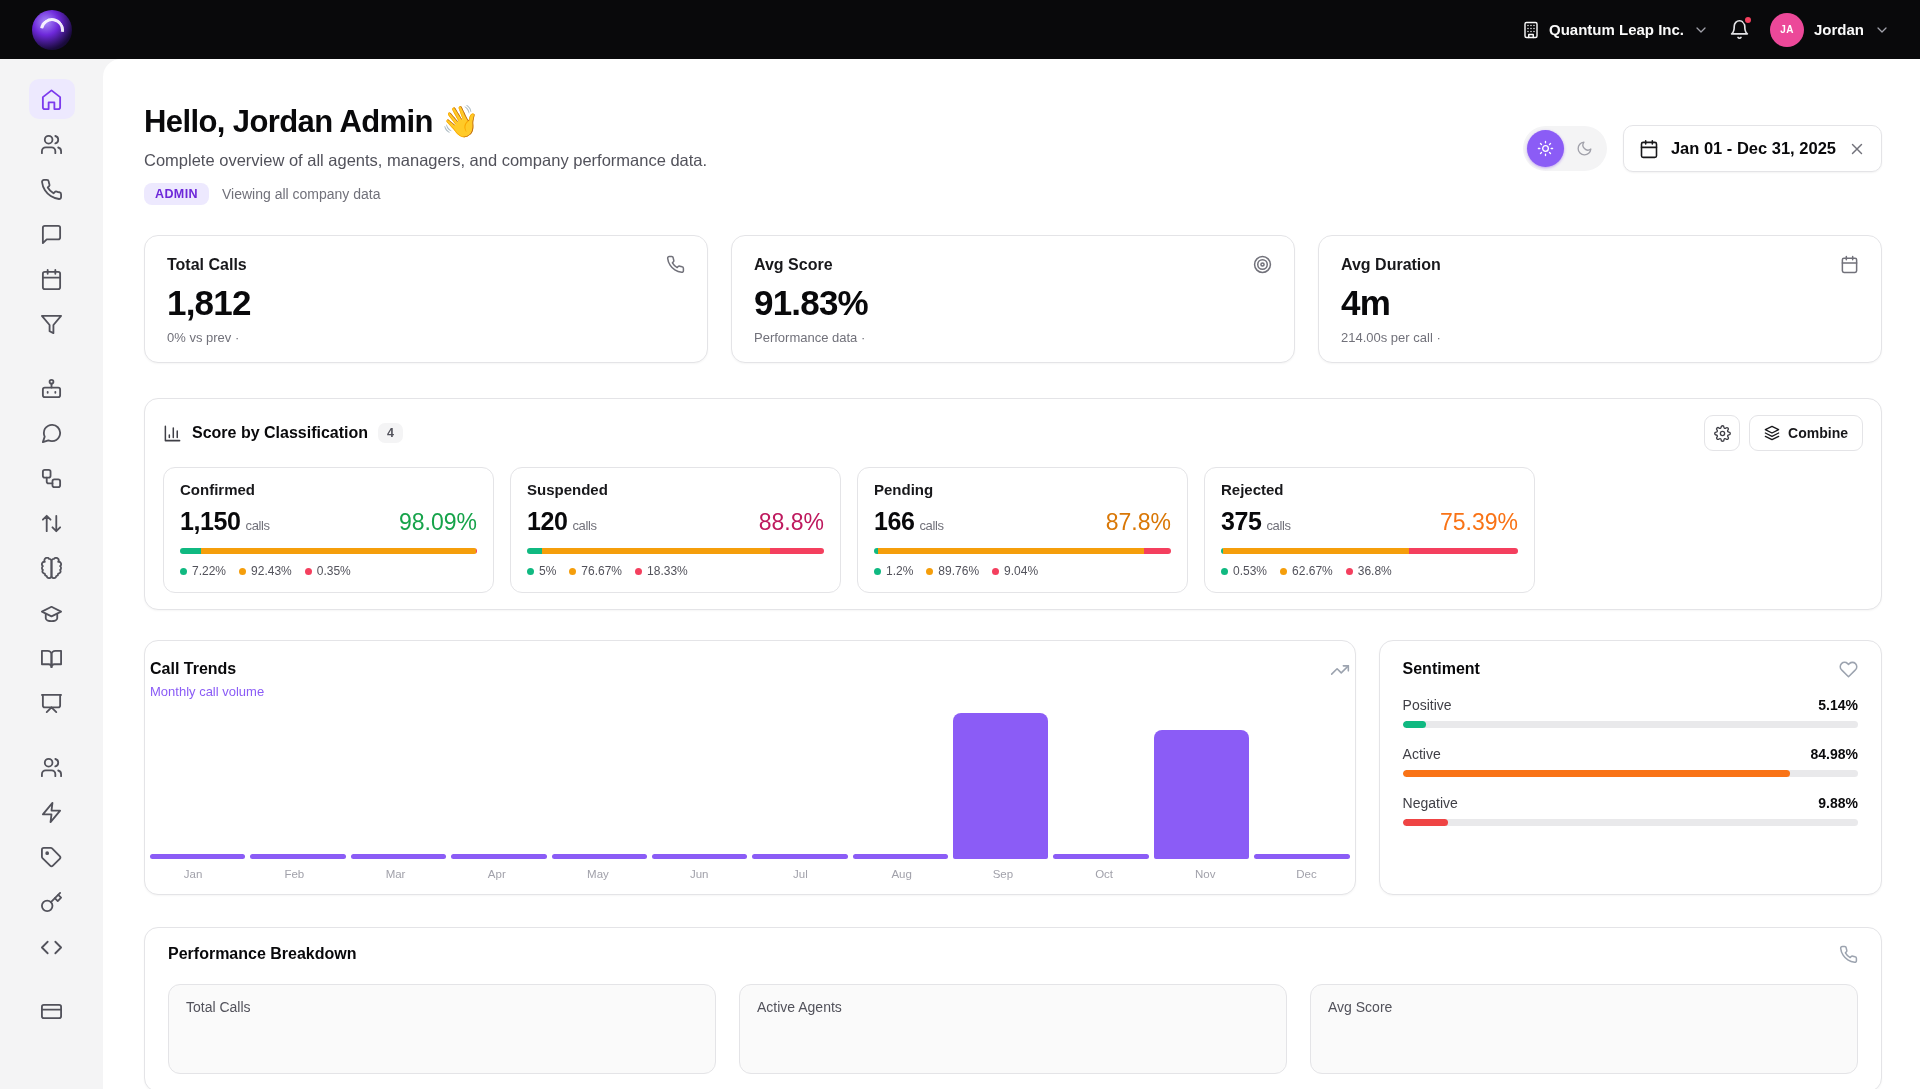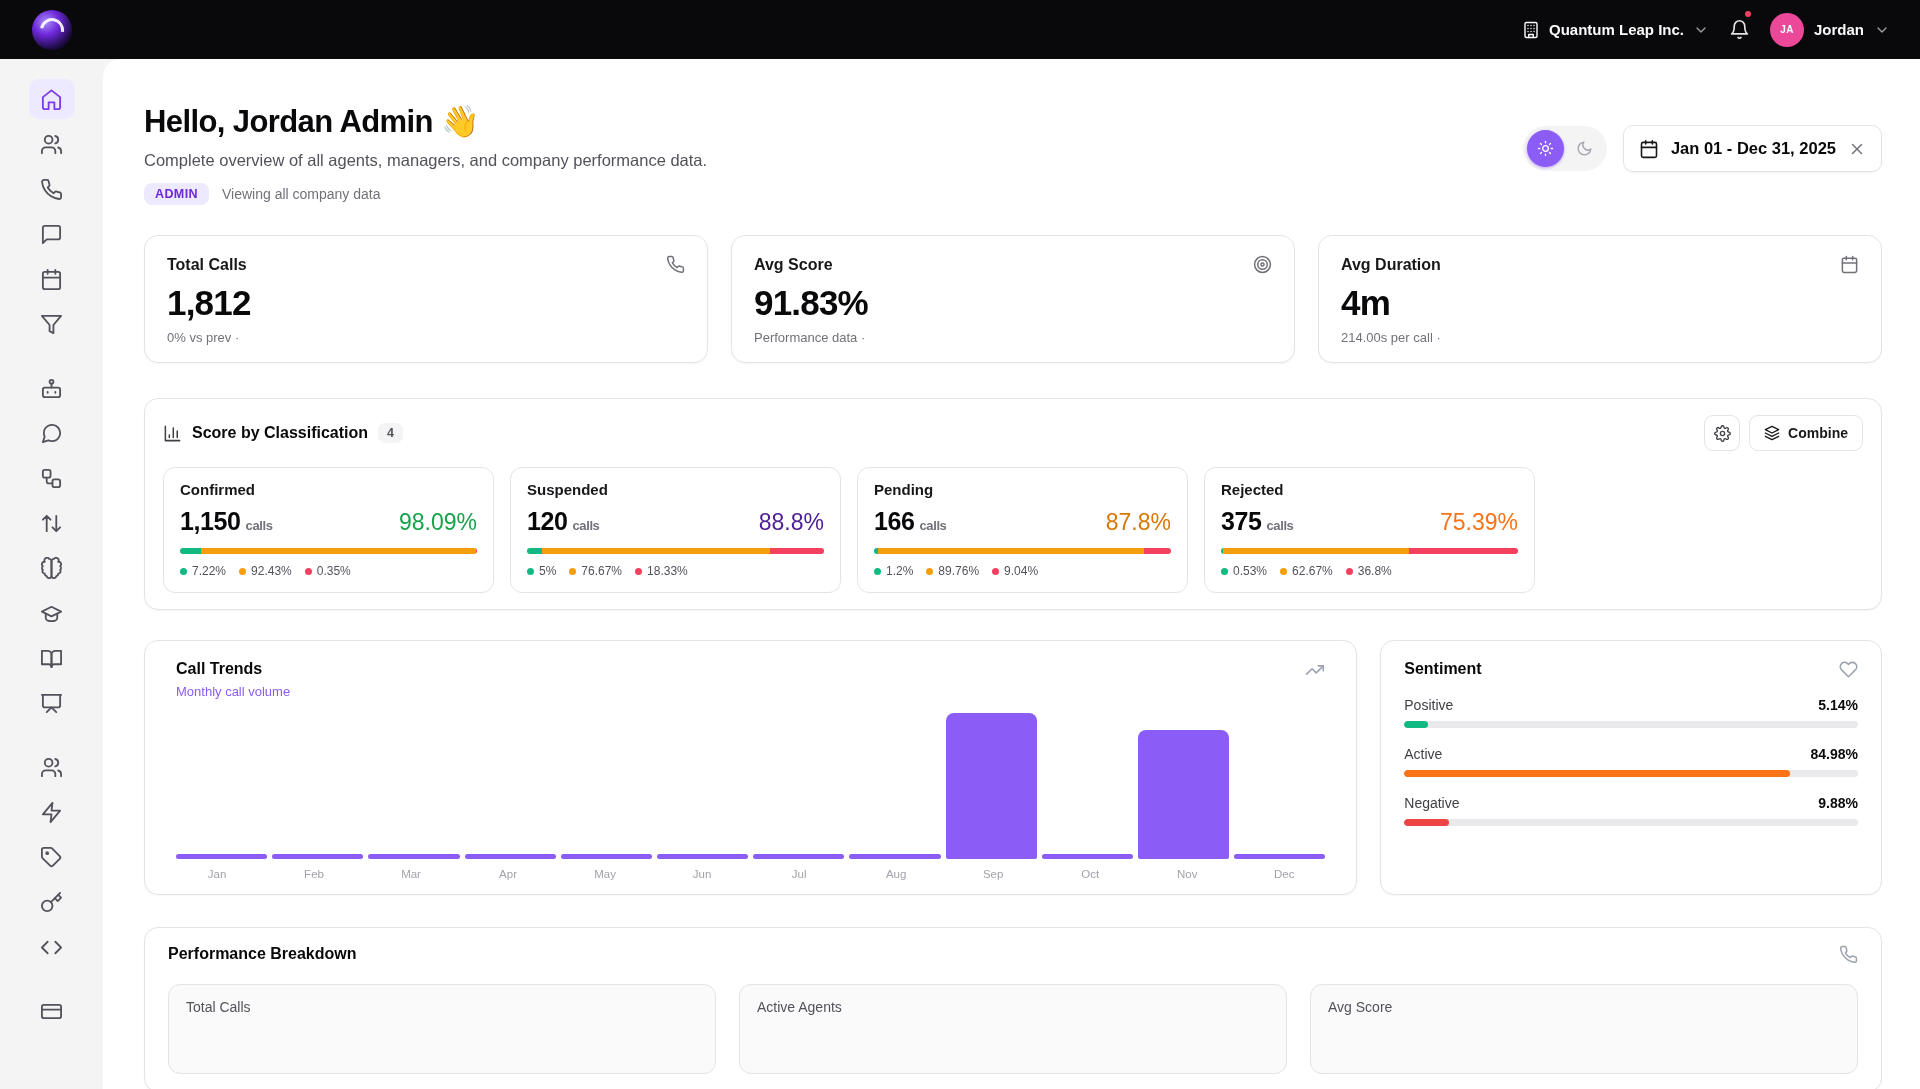--- a/index.html
+++ b/index.html
@@ -9,21 +9,21 @@
   svg{display:block}
 
   
   .topbar{position:absolute;left:0;top:0;right:0;height:59px;background:#09090b;
     display:flex;align-items:center;justify-content:space-between;padding:0 30px 0 32px;z-index:5}
   .logo{width:40px;height:40px;border-radius:50%;position:relative;
     background:radial-gradient(circle at 35% 30%,#a78bfa 0%,#6d28d9 34%,#1b0b3f 72%,#0b0617 100%)}
   .logo::after{content:"";position:absolute;inset:8px;border-radius:50%;
     border:3px solid rgba(255,255,255,.9);border-left-color:transparent;border-bottom-color:transparent;
     transform:rotate(-35deg)}
-  .tb-right{display:flex;gap:20px}
+  .tb-right{display:flex;align-items:center;gap:20px}
   .org-switch{display:flex;align-items:center;gap:9px;color:#fafafa;font-size:15px;font-weight:600}
   .tb-chev{color:#a1a1aa;display:flex}
   .ic{display:flex;align-items:center;justify-content:center}
   .bell-wrap{position:relative;color:#e4e4e7;display:flex}
   .bell-dot{position:absolute;top:-4px;right:-3px;width:10px;height:10px;border-radius:50%;
     background:#f43f5e;border:2px solid #09090b}
   .user-chip{display:flex;align-items:center;gap:10px;color:#fafafa;font-size:15px;font-weight:600}
   .avatar{width:34px;height:34px;border-radius:50%;background:#ec4899;color:#fff;font-size:10px;
     font-weight:700;display:flex;align-items:center;justify-content:center;letter-spacing:.3px}
 
@@ -80,31 +80,31 @@
   .class-actions{display:flex;gap:9px}
   .icon-btn{width:36px;height:36px;border:1px solid #e4e4e7;border-radius:9px;background:#fff;
     display:flex;align-items:center;justify-content:center;color:#3f3f46}
   .combine-btn{display:flex;align-items:center;gap:8px;height:36px;padding:0 14px;border:1px solid #e4e4e7;
     border-radius:9px;background:#fff;font-size:14px;font-weight:600;color:#18181b;font-family:inherit}
   .class-cards{margin-top:16px;display:flex;gap:16px}
   .class-card{width:331px;border:1px solid #e4e4e7;border-radius:12px;padding:13px 16px 14px;background:#fff}
   .cc-label{font-size:15px;font-weight:600;color:#18181b}
   .cc-row{margin-top:9px;display:flex;justify-content:space-between;align-items:baseline}
   .cc-calls{font-size:25px;font-weight:700;letter-spacing:-.4px}
-  .cc-calls small{font-size:13px;color:#71717a;font-weight:700;margin-left:5px}
+  .cc-calls small{font-size:13px;color:#71717a;font-weight:400;margin-left:5px}
   .cc-score{font-size:23px;font-weight:400}
   .cc-bar{margin-top:12px;height:6px;border-radius:3px;overflow:hidden;display:flex;background:#f4f4f5}
   .cc-bar span{height:100%}
   .cc-legend{margin-top:10px;display:flex;gap:13px;align-items:center}
   .cc-leg{display:flex;align-items:center;gap:5px;font-size:12px;color:#52525b}
   .dot{width:7px;height:7px;border-radius:50%;flex:none}
 
   .charts-row{margin-top:30px;display:flex;gap:23px;align-items:stretch}
   .trends-card{width:1371px;border:1px solid #e4e4e7;border-radius:14px;background:#fff;
-    padding:19px 31px 14px;box-shadow:0 1px 2px rgba(0,0,0,.04)}
+    padding:19px 5px 14px;box-shadow:0 1px 2px rgba(0,0,0,.04)}
   .card-head{display:flex;justify-content:space-between;align-items:flex-start}
   .card-sub{margin-top:6px;font-size:13px;color:#8b5cf6}
   .head-icon{color:#9ca3af;display:flex}
   .chart{margin-top:12px}
   .bars{display:flex;align-items:flex-end;gap:5px;height:148px}
   .bar-slot{flex:1;display:flex;align-items:flex-end}
   .bar{width:100%;background:#8b5cf6}
   .bar-labels{display:flex;gap:15px;margin-top:9px}
   .bar-label{flex:1;text-align:center;font-size:11.5px;color:#a1a1aa}
 
@@ -438,21 +438,21 @@
           <div class="cc-legend">
             <span class="cc-leg" data-interactable="false"><span class="dot" style="background:#10b981"></span>7.22%</span>
             <span class="cc-leg" data-interactable="false"><span class="dot" style="background:#f59e0b"></span>92.43%</span>
             <span class="cc-leg" data-interactable="false"><span class="dot" style="background:#f43f5e"></span>0.35%</span>
           </div>
         </div>
         <div class="class-card" data-interactable="true">
           <div class="cc-label" data-interactable="false">Suspended</div>
           <div class="cc-row">
             <div class="cc-calls" data-interactable="false">120<small>calls</small></div>
-            <div class="cc-score" data-interactable="false" style="color:#4c1d95">88.8%</div>
+            <div class="cc-score" data-interactable="false" style="color:#be185d">88.8%</div>
           </div>
           <div class="cc-bar" data-interactable="false">
             <span style="width:5%;background:#10b981"></span>
             <span style="width:76.67%;background:#f59e0b"></span>
             <span style="width:18.33%;background:#f43f5e"></span>
           </div>
           <div class="cc-legend">
             <span class="cc-leg" data-interactable="false"><span class="dot" style="background:#10b981"></span>5%</span>
             <span class="cc-leg" data-interactable="false"><span class="dot" style="background:#f59e0b"></span>76.67%</span>
             <span class="cc-leg" data-interactable="false"><span class="dot" style="background:#f43f5e"></span>18.33%</span>

